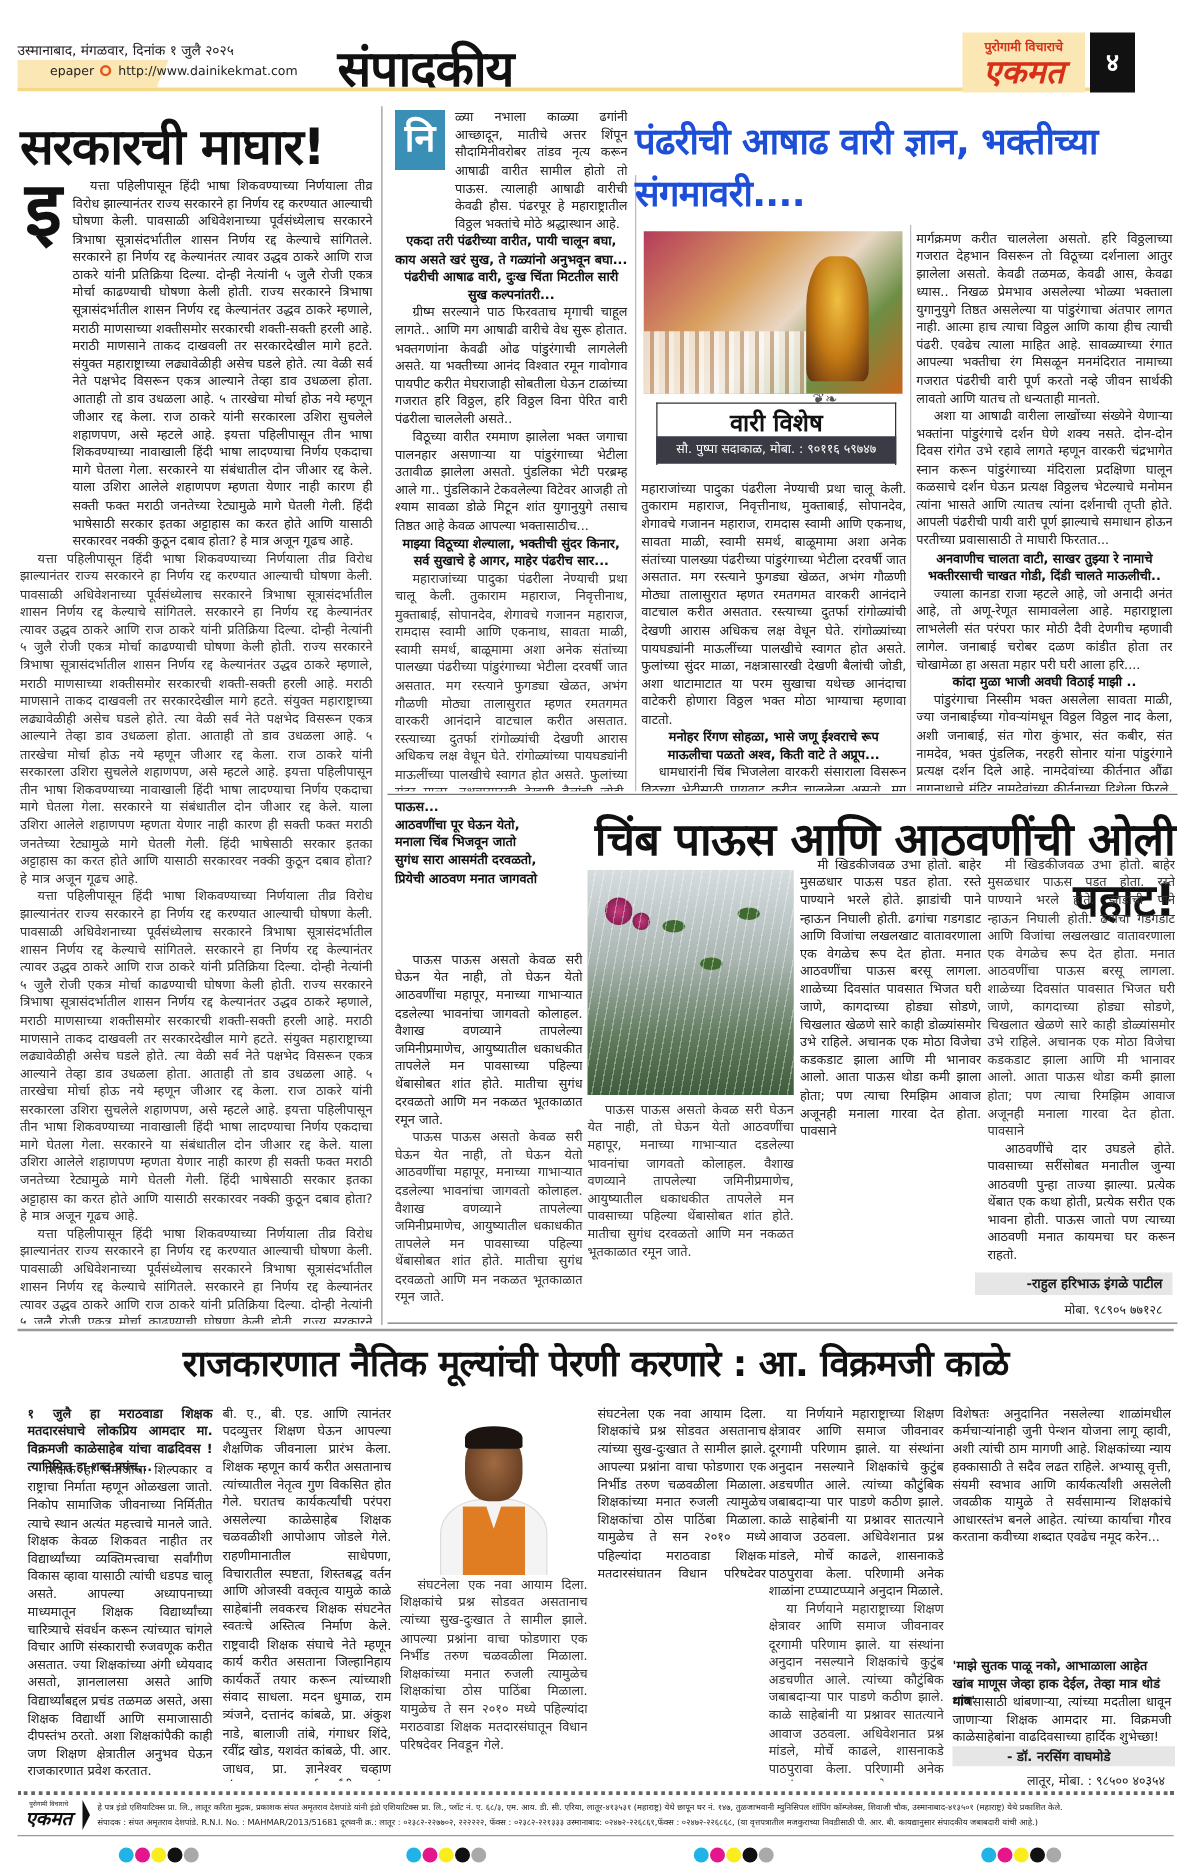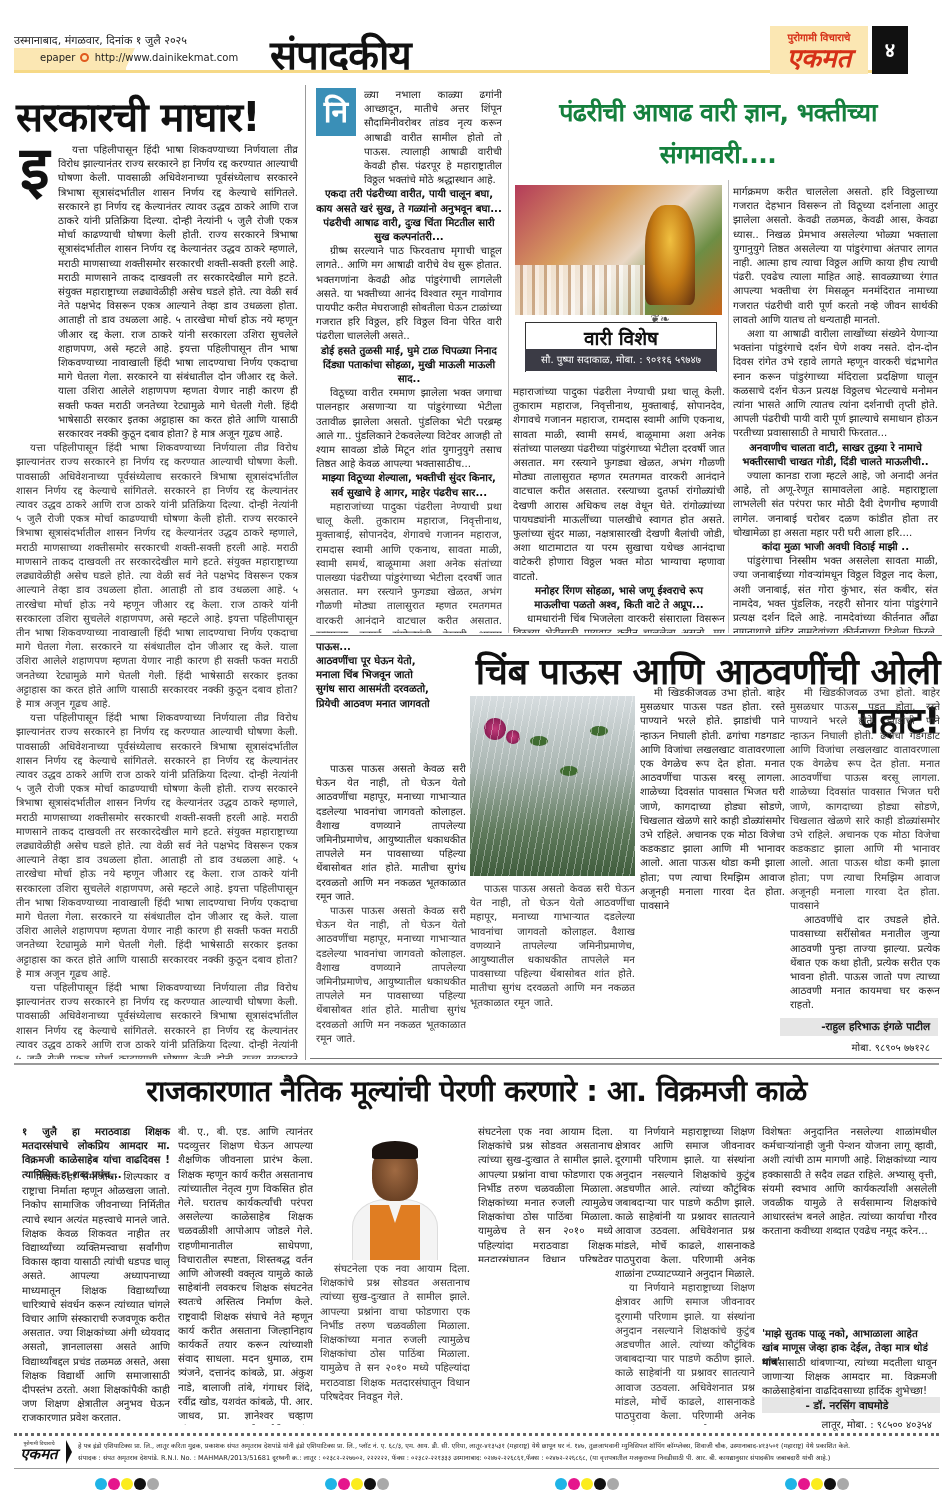--- a/index.html
+++ b/index.html
@@ -25,21 +25,21 @@
   #page-no { left: 872px; top: 26px; width: 36px; height: 48px; background: #111; color: #fff; font-size: 20px; font-weight: bold; text-align: center; line-height: 48px; }
 
   
   #ed-title { left: 16px; top: 88px; font-size: 40px; font-weight: bold; color: #111; letter-spacing: -1px; }
   #ed-dropcap { left: 20px; top: 138px; font-size: 60px; font-weight: bold; color: #111; line-height: 60px; }
   #ed-col { left: 16px; top: 143px; width: 282px; height: 916px; overflow: hidden; }
   #ed-col .first { padding-left: 42px; }
   #ed-divider { left: 305px; top: 85px; width: 1px; height: 975px; background: #999; }
 
   
-  #wari-headline { left: 508px; top: 92px; width: 420px; font-size: 25px; font-weight: bold; line-height: 42px; text-align: center; color: #15803d; letter-spacing: -0.5px; }
+  #wari-headline { left: 508px; top: 92px; width: 420px; font-size: 29px; font-weight: bold; line-height: 42px; color: #1d4ed8; letter-spacing: -0.5px; }
   #wari-dropcap { left: 316px; top: 88px; width: 40px; height: 48px; background: #3a8fb7; color: #fff; font-size: 30px; font-weight: bold; text-align: center; line-height: 48px; }
   #wari-col1 { left: 316px; top: 88px; width: 186px; height: 545px; overflow: hidden; }
   #wari-col1 .intro { padding-left: 48px; }
   #wari-photo { left: 515px; top: 185px; width: 207px; height: 130px; background: linear-gradient(135deg, #b43b5a 0%, #d9a05f 35%, #e9d7c4 55%, #6d8e45 75%, #c8651a 100%); overflow: hidden; }
   #wari-photo .idol { position: absolute; left: 130px; top: 20px; width: 50px; height: 100px; background: radial-gradient(ellipse at 50% 35%, #f0c040 0%, #c47a14 50%, #5a2c10 100%); border-radius: 40% 40% 10% 10%; }
   #wari-photo .crowd { position: absolute; left: 0; top: 80px; width: 130px; height: 50px; background: repeating-linear-gradient(90deg, #f5f0e8 0 5px, #c8a88a 5px 8px, #ffffff 8px 12px); opacity: 0.8; }
   #wari-badge { left: 525px; top: 322px; width: 192px; height: 50px; border: 1px solid #333; border-bottom: none; background: #fff; }
   #wari-badge-title { left: 525px; top: 325px; width: 192px; text-align: center; font-size: 19px; font-weight: bold; color: #111; }
   #wari-badge-author { left: 525px; top: 349px; width: 192px; height: 22px; background: #3b3b45; color: #fff; font-size: 10px; text-align: center; line-height: 22px; }
   #wari-leaf { left: 650px; top: 312px; font-size: 12px; color: #555; }
@@ -134,24 +134,20 @@
 
 <div id="wari-col1" class="abs body-text">
   <p class="intro" style="text-indent:0">ळ्या नभाला काळ्या ढगांनी आच्छादून, मातीचे अत्तर शिंपून सौदामिनीवरोबर तांडव नृत्य करून आषाढी वारीत सामील होतो तो पाऊस. त्यालाही आषाढी वारीची केवढी हौस. पंढरपूर हे महाराष्ट्रातील विठ्ठल भक्तांचे मोठे श्रद्धास्थान आहे.</p>
   <div class="verse">
     <div>एकदा तरी पंढरीच्या वारीत, पायी चालून बघा,</div>
     <div>काय असते खरं सुख, ते गळ्यांनो अनुभवून बघा...</div>
     <div>पंढरीची आषाढ वारी, दुःख चिंता मिटतील सारी</div>
     <div>सुख कल्पनांतरी...</div>
   </div>
   <p>ग्रीष्म सरल्याने पाठ फिरवताच मृगाची चाहूल लागते.. आणि मग आषाढी वारीचे वेध सुरू होतात. भक्तगणांना केवढी ओढ पांडुरंगाची लागलेली असते. या भक्तीच्या आनंद विश्वात रमून गावोगाव पायपीट करीत मेघराजाही सोबतीला घेऊन टाळांच्या गजरात हरि विठ्ठल, हरि विठ्ठल विना पेरित वारी पंढरीला चाललेली असते..</p>
-  <div class="verse">
-    <div>डोई हसते तुळसी माई, घुमे टाळ चिपळ्या निनाद</div>
-    <div>दिंड्या पताकांचा सोहळा, मुखी माऊली माऊली साद..</div>
-  </div>
   <p>विठूच्या वारीत रममाण झालेला भक्त जगाचा पालनहार असणाऱ्या या पांडुरंगाच्या भेटीला उतावीळ झालेला असतो. पुंडलिका भेटी परब्रम्ह आले गा.. पुंडलिकाने टेकवलेल्या विटेवर आजही तो श्याम सावळा डोळे मिटून शांत युगानुयुगे तसाच तिष्ठत आहे केवळ आपल्या भक्तासाठीच...</p>
   <div class="verse">
     <div>माझ्या विठूच्या शेल्याला, भक्तीची सुंदर किनार,</div>
     <div>सर्व सुखाचे हे आगर, माहेर पंढरीच सार...</div>
   </div>
   <p class="filler">महाराजांच्या पादुका पंढरीला नेण्याची प्रथा चालू केली. तुकाराम महाराज, निवृत्तीनाथ, मुक्ताबाई, सोपानदेव, शेगावचे गजानन महाराज, रामदास स्वामी आणि एकनाथ, सावता माळी, स्वामी समर्थ, बाळूमामा अशा अनेक संतांच्या पालख्या पंढरीच्या पांडुरंगाच्या भेटीला दरवर्षी जात असतात. मग रस्त्याने फुगड्या खेळत, अभंग गौळणी मोठ्या तालासुरात म्हणत रमतगमत वारकरी आनंदाने वाटचाल करीत असतात. रस्त्याच्या दुतर्फा रांगोळ्यांची देखणी आरास अधिकच लक्ष वेधून घेते. रांगोळ्यांच्या पायघड्यांनी माऊलींच्या पालखीचे स्वागत होत असते. फुलांच्या सुंदर माळा, नक्षत्रासारखी देखणी बैलांची जोडी, अशा थाटामाटात या परम सुखाचा यथेच्छ आनंदाचा वाटेकरी होणारा विठ्ठल भक्त मोठा भाग्याचा म्हणावा वाटतो.</p>
 </div>
 <div id="wari-dropcap" class="abs">नि</div>
 <div id="wari-divider1" class="abs"></div>
 <div id="wari-headline" class="abs">पंढरीची आषाढ वारी ज्ञान, भक्तीच्या संगमावरी....</div>

